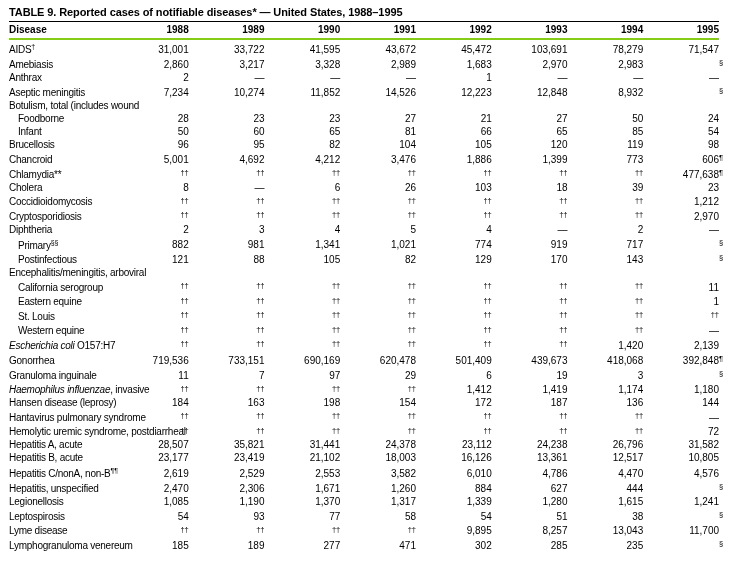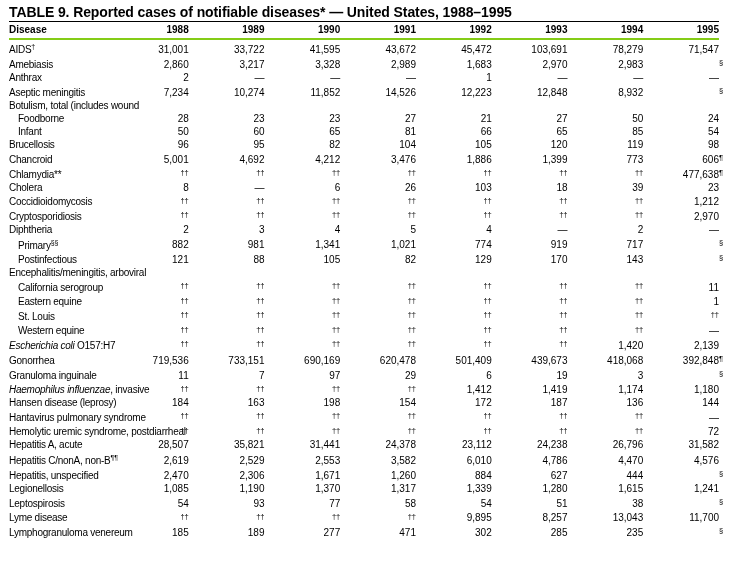--- a/index.html
+++ b/index.html
@@ -4,21 +4,21 @@
 <style>
   html,body{margin:0;padding:0;background:#fff;}
   .page{
     width:731px;height:568px;box-sizing:border-box;
     background:#fff;color:#000;
     font-family:"Liberation Sans",sans-serif;
     padding:6px 4px 0 9px;
     overflow:hidden;
   }
   .title{
-    font-size:14px;font-weight:bold;line-height:13px;
+    font-size:11px;font-weight:bold;line-height:13px;
     letter-spacing:-0.1px;margin:0 0 2px 0;white-space:nowrap;
   }
   table{
     border-collapse:collapse;table-layout:fixed;width:710px;
     border-top:1.5px solid #000;
   }
   col.c-disease{width:104px;}
   col.c-year{width:75.75px;}
   thead th{
     font-size:10px;font-weight:bold;text-align:right;
@@ -385,20 +385,31 @@
           <td class="num">28,507</td>
           <td class="num">35,821</td>
           <td class="num">31,441</td>
           <td class="num">24,378</td>
           <td class="num">23,112</td>
           <td class="num">24,238</td>
           <td class="num">26,796</td>
           <td class="num">31,582</td>
         </tr>
         <tr>
+          <td class="disease ind0"><span>Hepatitis B, acute</span></td>
+          <td class="num">23,177</td>
+          <td class="num">23,419</td>
+          <td class="num">21,102</td>
+          <td class="num">18,003</td>
+          <td class="num">16,126</td>
+          <td class="num">13,361</td>
+          <td class="num">12,517</td>
+          <td class="num">10,805</td>
+        </tr>
+        <tr>
           <td class="disease ind0"><span>Hepatitis C/nonA, non-B</span><span class="sup">¶¶</span></td>
           <td class="num">2,619</td>
           <td class="num">2,529</td>
           <td class="num">2,553</td>
           <td class="num">3,582</td>
           <td class="num">6,010</td>
           <td class="num">4,786</td>
           <td class="num">4,470</td>
           <td class="num">4,576</td>
         </tr>

